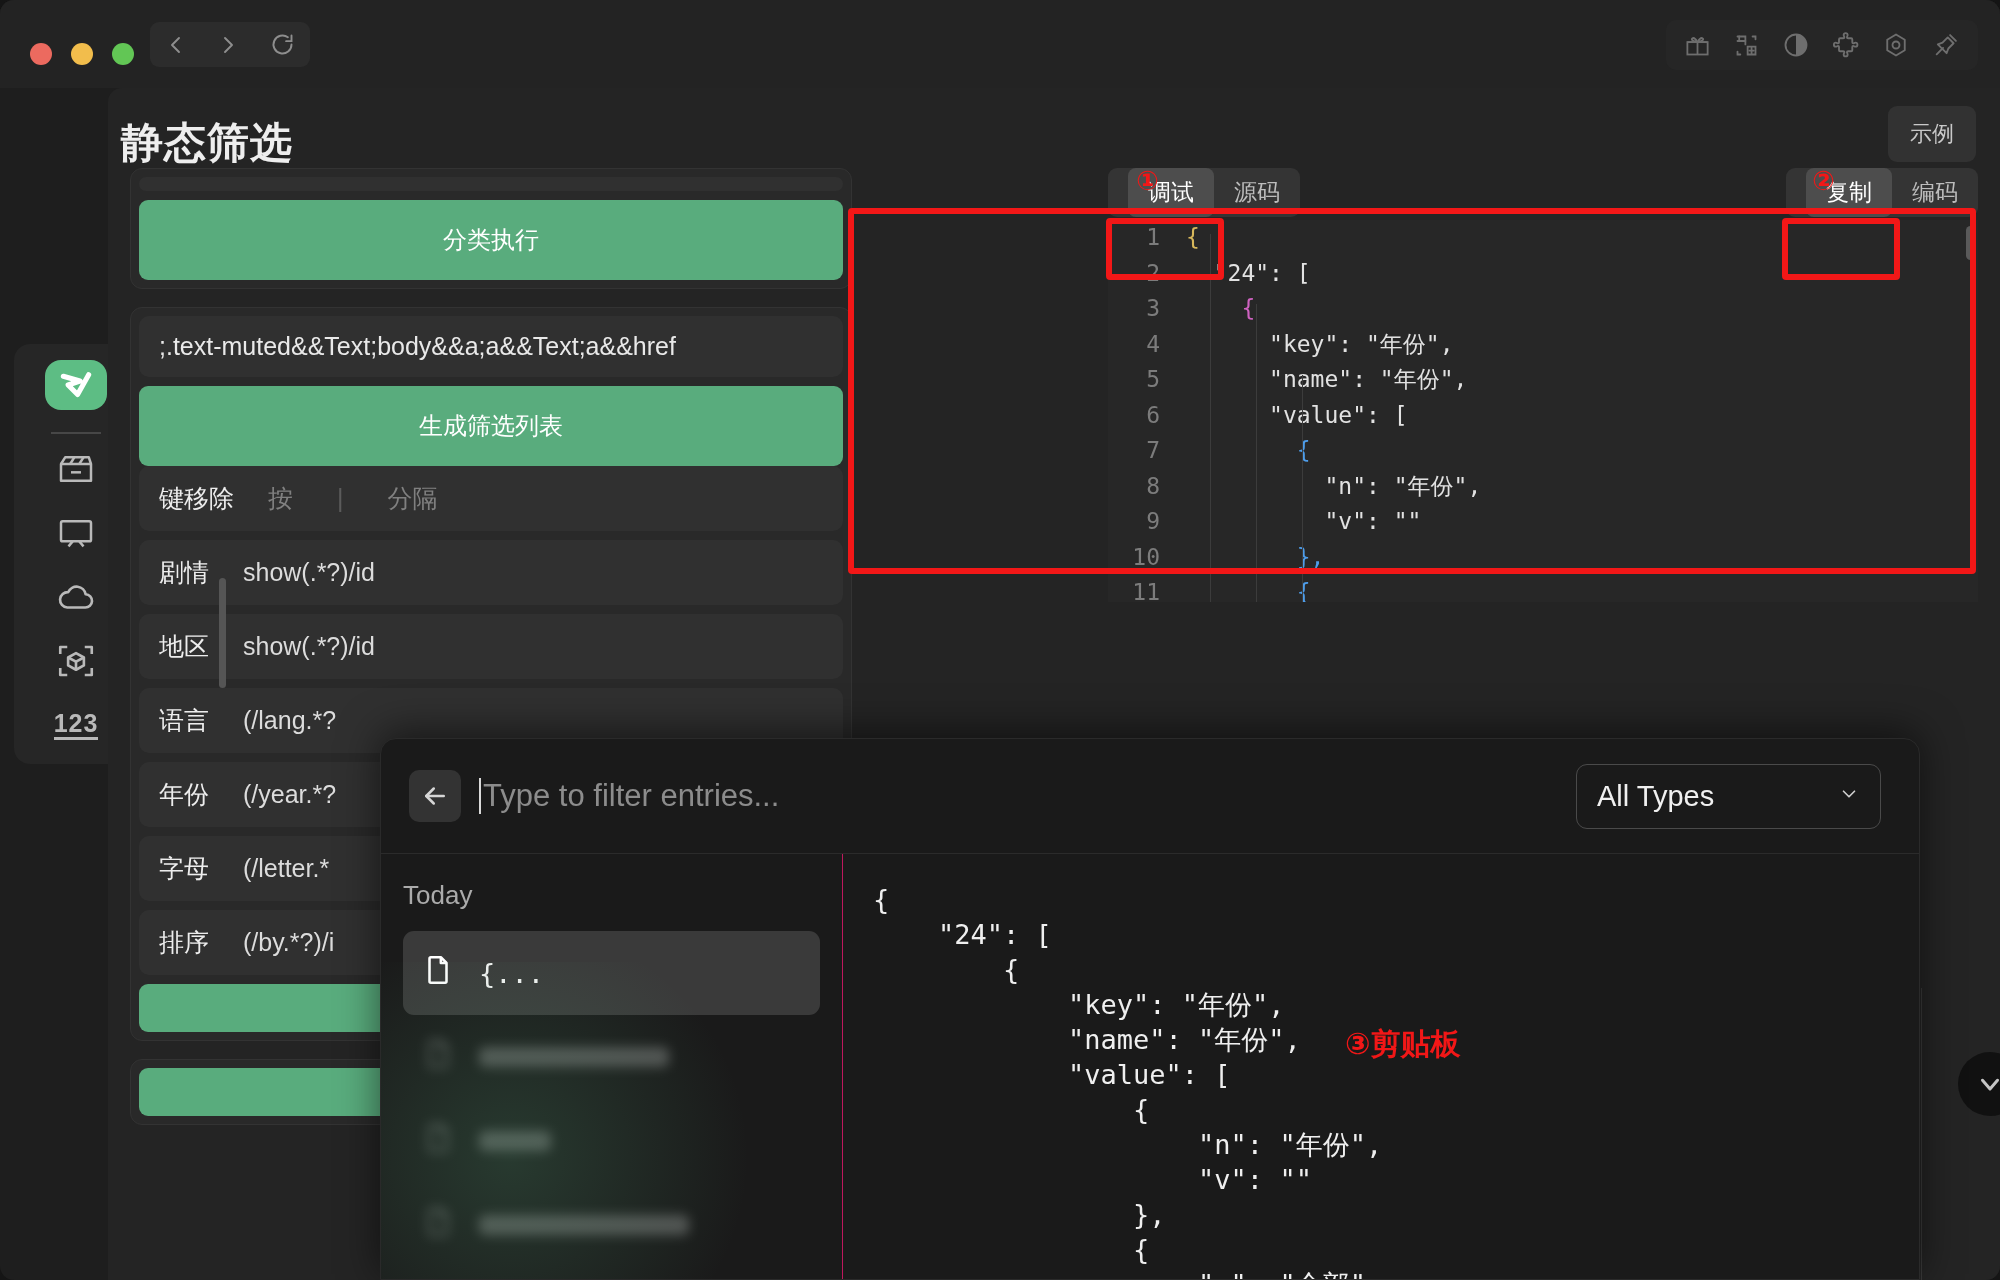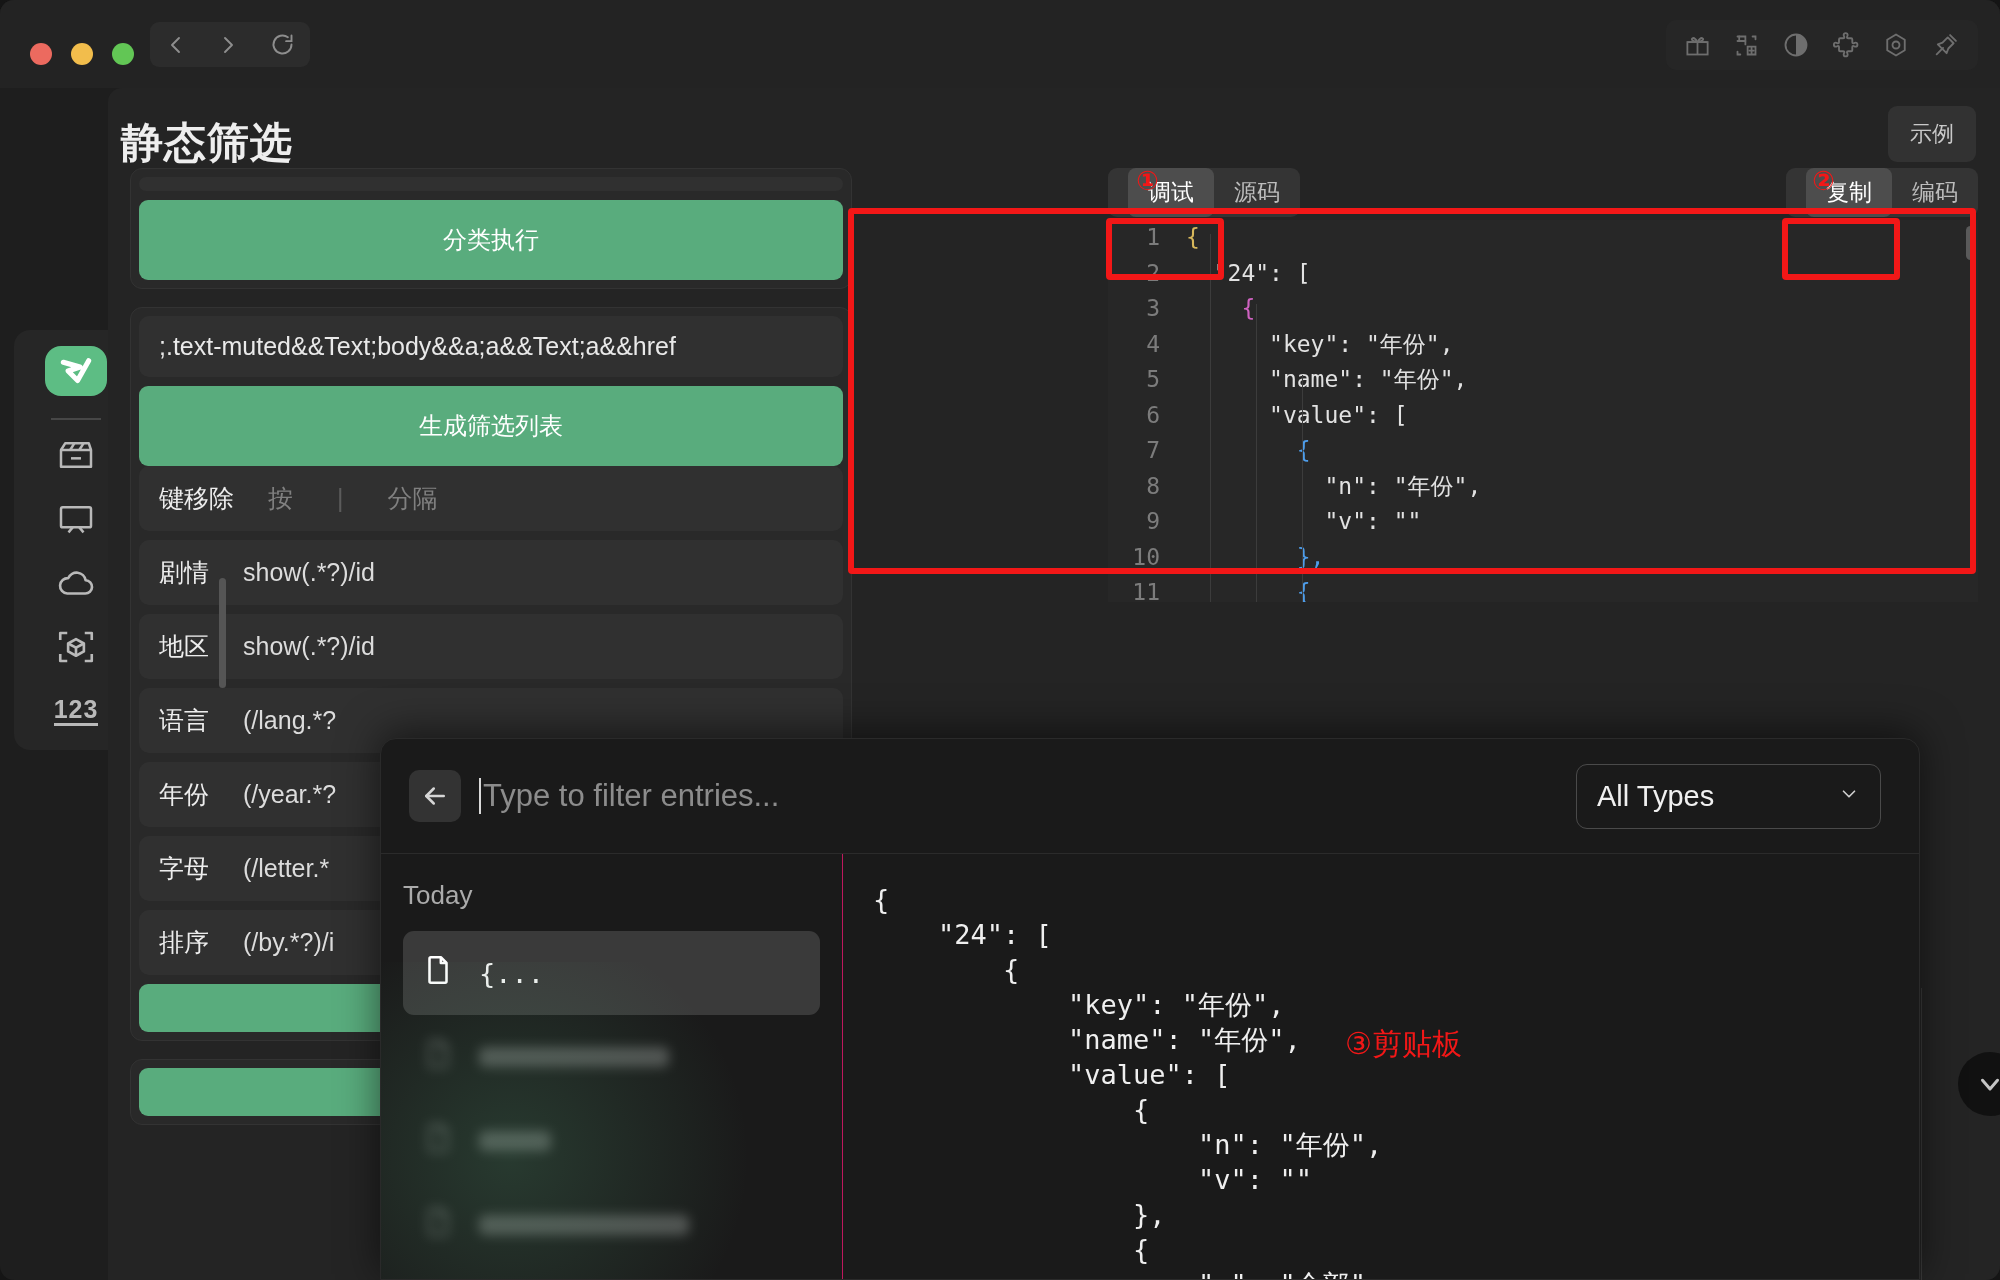--- a/index.html
+++ b/index.html
@@ -43,21 +43,21 @@
     position: absolute; top: 20px; right: 22px;
     height: 50px; background: #262626; border-radius: 10px;
     display: flex; align-items: center; gap: 22px;
     padding: 0 18px;
   }
   .toolbtn { color: #6e6e6e; display: flex; align-items: center; justify-content:center; }
   .toolbtn svg { display: block; }
 
   
   .sidebar {
-    position: absolute; left: 14px; top: 330px;
+    position: absolute; left: 14px; top: 344px;
     width: 124px; height: 420px;
     background: #262626; border-radius: 16px;
     display: flex; flex-direction: column; align-items: center;
     padding-top: 16px;
   }
   .logo {
     width: 62px; height: 62px; border-radius: 16px;
     background: #5dbd84;
     display: flex; align-items: center; justify-content: center;
     color: #fff;
@@ -176,21 +176,21 @@
     position: absolute; border: 6px solid #f21717;
     border-radius: 4px; pointer-events: none;
   }
   .circnum {
     position: absolute;
     color: #f21717; font-size: 27px; font-weight: 700;
     font-family: "DejaVu Sans", sans-serif;
   }
   .redlabel {
     position: absolute; color: #f21717;
-    font-size: 30px; font-weight: 400;
+    font-size: 30px; font-weight: 700;
     white-space: nowrap;
   }
 
   
   .clip-overlay {
     position: absolute; left: 380px; top: 738px;
     width: 1540px; height: 542px;
     background: #1a1a1a;
     border-radius: 16px 16px 0 0;
     border: 1px solid #2a2a2a;

